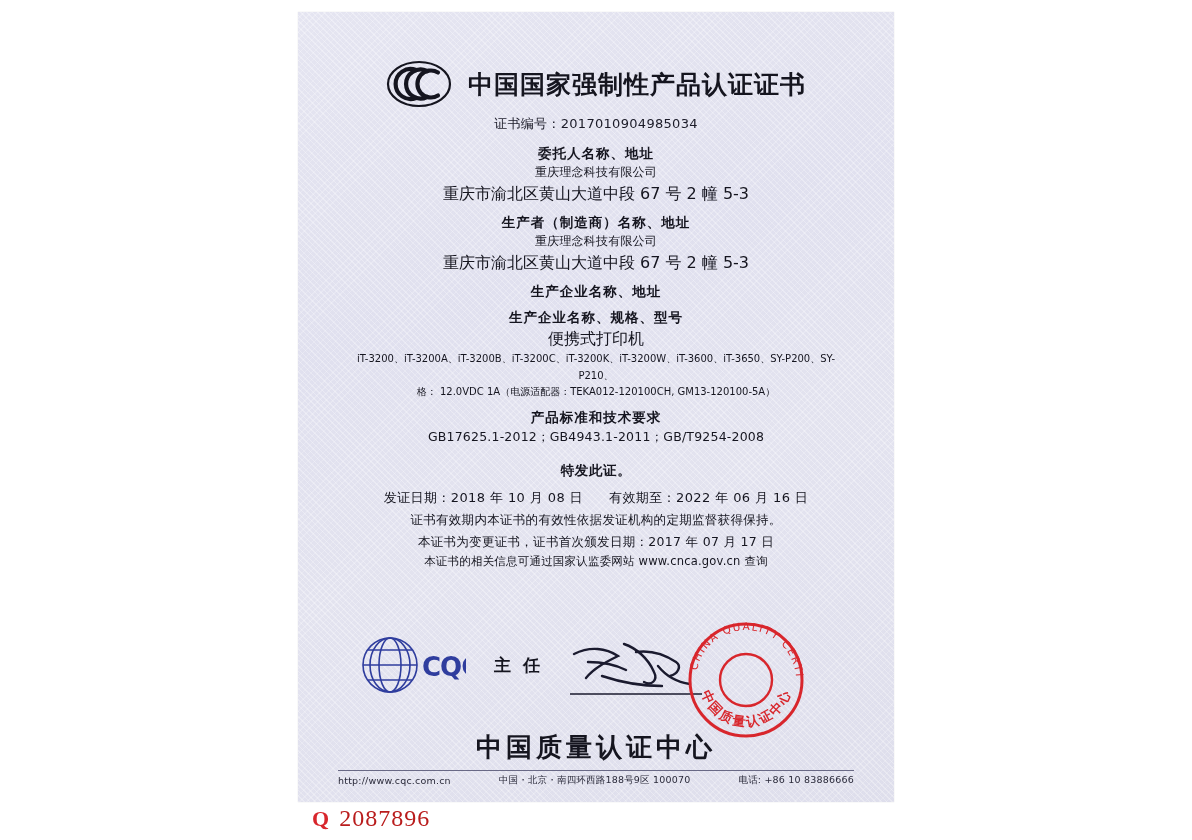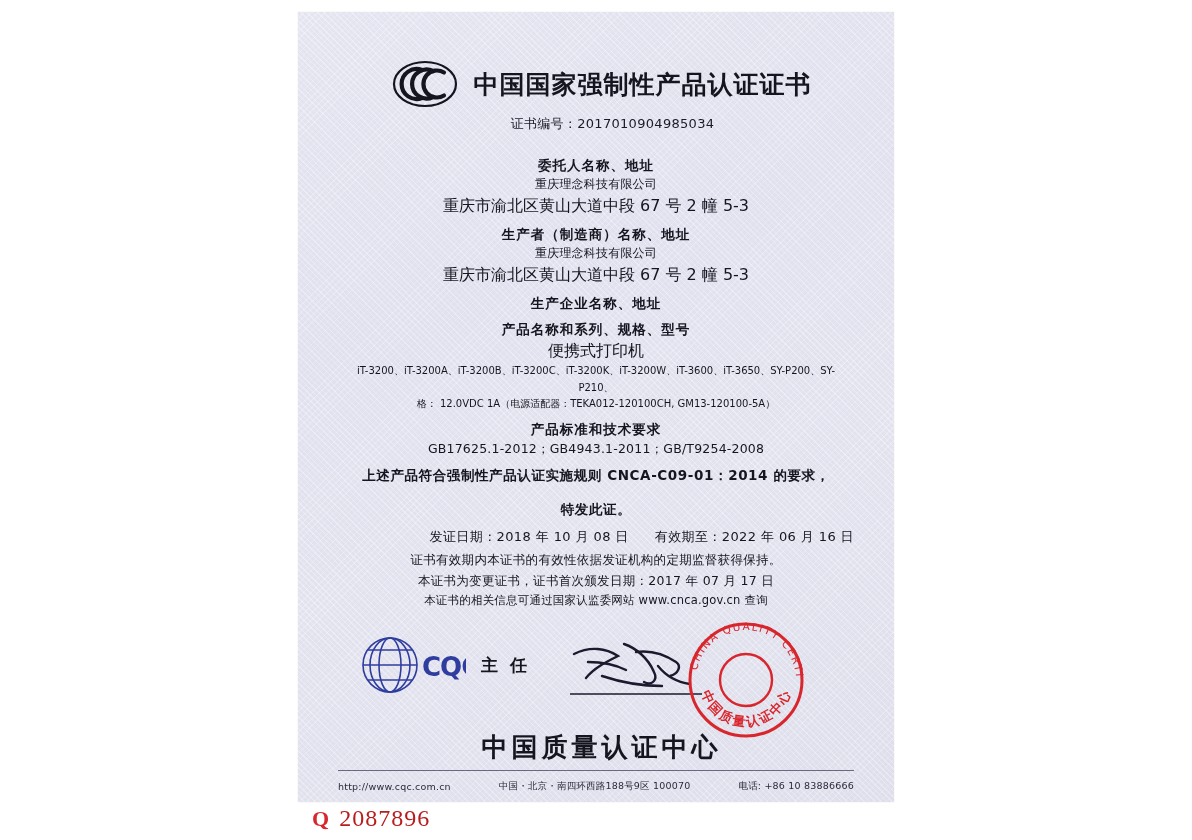--- a/index.html
+++ b/index.html
@@ -39,21 +39,20 @@
       repeating-linear-gradient(45deg, rgba(255,255,255,0.45) 0px, rgba(255,255,255,0.45) 1px, rgba(200,200,220,0.12) 1px, rgba(200,200,220,0.12) 4px),
       repeating-linear-gradient(-45deg, rgba(255,255,255,0.35) 0px, rgba(255,255,255,0.35) 1px, rgba(190,190,215,0.10) 1px, rgba(190,190,215,0.10) 5px);
     opacity: 0.55;
     pointer-events: none;
   }
   .cert-inner {
     position: relative;
     z-index: 2;
     width: 100%;
     height: 100%;
-    padding-left: 11px;
   }
 
   
   .header {
     position: absolute;
     left: 0;
     top: 48px;
     width: 100%;
     display: flex;
     align-items: center;
@@ -95,21 +94,21 @@
     color: #15151f;
     font-family: "DejaVu Sans", "Liberation Sans", sans-serif;
   }
   .field-label {
     font-size: 13.5px;
     font-weight: bold;
     letter-spacing: 1px;
     margin-top: 6px;
     line-height: 1.5;
   }
-  .field-label.first { margin-top: 12px; }
+  .field-label.first { margin-top: 0; }
   .field-value {
     font-size: 12px;
     line-height: 1.55;
     letter-spacing: 0.2px;
   }
   .field-value.small {
     font-size: 16px;
     line-height: 1.5;
     letter-spacing: 0;
   }
@@ -129,21 +128,20 @@
     font-weight: bold;
     line-height: 1.65;
     letter-spacing: 0.6px;
     margin-top: 5px;
   }
   .dates {
     font-size: 13px;
     letter-spacing: 0.4px;
     margin-top: 6px;
     line-height: 1.7;
-    text-align: right;
   }
   .dates .gap { display: inline-block; width: 26px; }
   .note {
     font-size: 12.5px;
     letter-spacing: 0.3px;
     line-height: 1.7;
   }
   .note-small {
     font-size: 11.5px;
     letter-spacing: 0.2px;
@@ -160,21 +158,21 @@
   }
   .cqc-logo {
     position: absolute;
     left: 60px;
     top: 22px;
     width: 108px;
     height: 62px;
   }
   .chairman {
     position: absolute;
-    left: 183px;
+    left: 196px;
     top: 42px;
     font-family: "DejaVu Sans", "Liberation Sans", sans-serif;
     font-size: 17px;
     font-weight: bold;
     letter-spacing: 3px;
     color: #15151f;
   }
   .signature {
     position: absolute;
     left: 268px;
@@ -206,21 +204,21 @@
     left: 40px;
     top: 158px;
     width: 516px;
     height: 1px;
     background: #4a4a6a;
     opacity: 0.8;
   }
   .footer {
     position: absolute;
     left: 40px;
-    top: 168px;
+    top: 162px;
     width: 516px;
     display: flex;
     justify-content: space-between;
     align-items: center;
     font-family: "DejaVu Sans", "Liberation Sans", sans-serif;
     font-size: 9.5px;
     color: #2a2a3a;
     letter-spacing: 0.2px;
   }
   .footer .mid { flex: 1; text-align: center; }
@@ -274,30 +272,29 @@
         <div class="field-label first">委托人名称、地址</div>
         <div class="field-value">重庆理念科技有限公司</div>
         <div class="field-value small">重庆市渝北区黄山大道中段 67 号 2 幢 5-3</div>
 
         <div class="field-label">生产者（制造商）名称、地址</div>
         <div class="field-value">重庆理念科技有限公司</div>
         <div class="field-value small">重庆市渝北区黄山大道中段 67 号 2 幢 5-3</div>
 
         <div class="field-label">生产企业名称、地址</div>
 
-        <div class="field-label">产品名称和系列、规格、型号</div>
+        <div class="field-label">生产企业名称、规格、型号</div>
         <div class="field-value small">便携式打印机</div>
 
         <div class="models">iT-3200、iT-3200A、iT-3200B、iT-3200C、iT-3200K、iT-3200W、iT-3600、iT-3650、SY-P200、SY-P210、</div>
         <div class="models">格：  12.0VDC 1A（电源适配器：TEKA012-120100CH, GM13-120100-5A）</div>
 
         <div class="field-label">产品标准和技术要求</div>
         <div class="standards">GB17625.1-2012；GB4943.1-2011；GB/T9254-2008</div>
 
-        <div class="statement">上述产品符合强制性产品认证实施规则 CNCA-C09-01：2014 的要求，</div>
         <div class="statement" style="margin-top:12px">特发此证。</div>
 
         <div class="dates">
           <span>发证日期：</span><span>2018 年 10 月 08 日</span><span class="gap"></span><span>有效期至：</span><span>2022 年 06 月 16 日</span>
         </div>
 
         <div class="note">证书有效期内本证书的有效性依据发证机构的定期监督获得保持。</div>
         <div class="note">本证书为变更证书，证书首次颁发日期：2017 年 07 月 17 日</div>
         <div class="note-small">本证书的相关信息可通过国家认监委网站 www.cnca.gov.cn 查询</div>
       </div>

